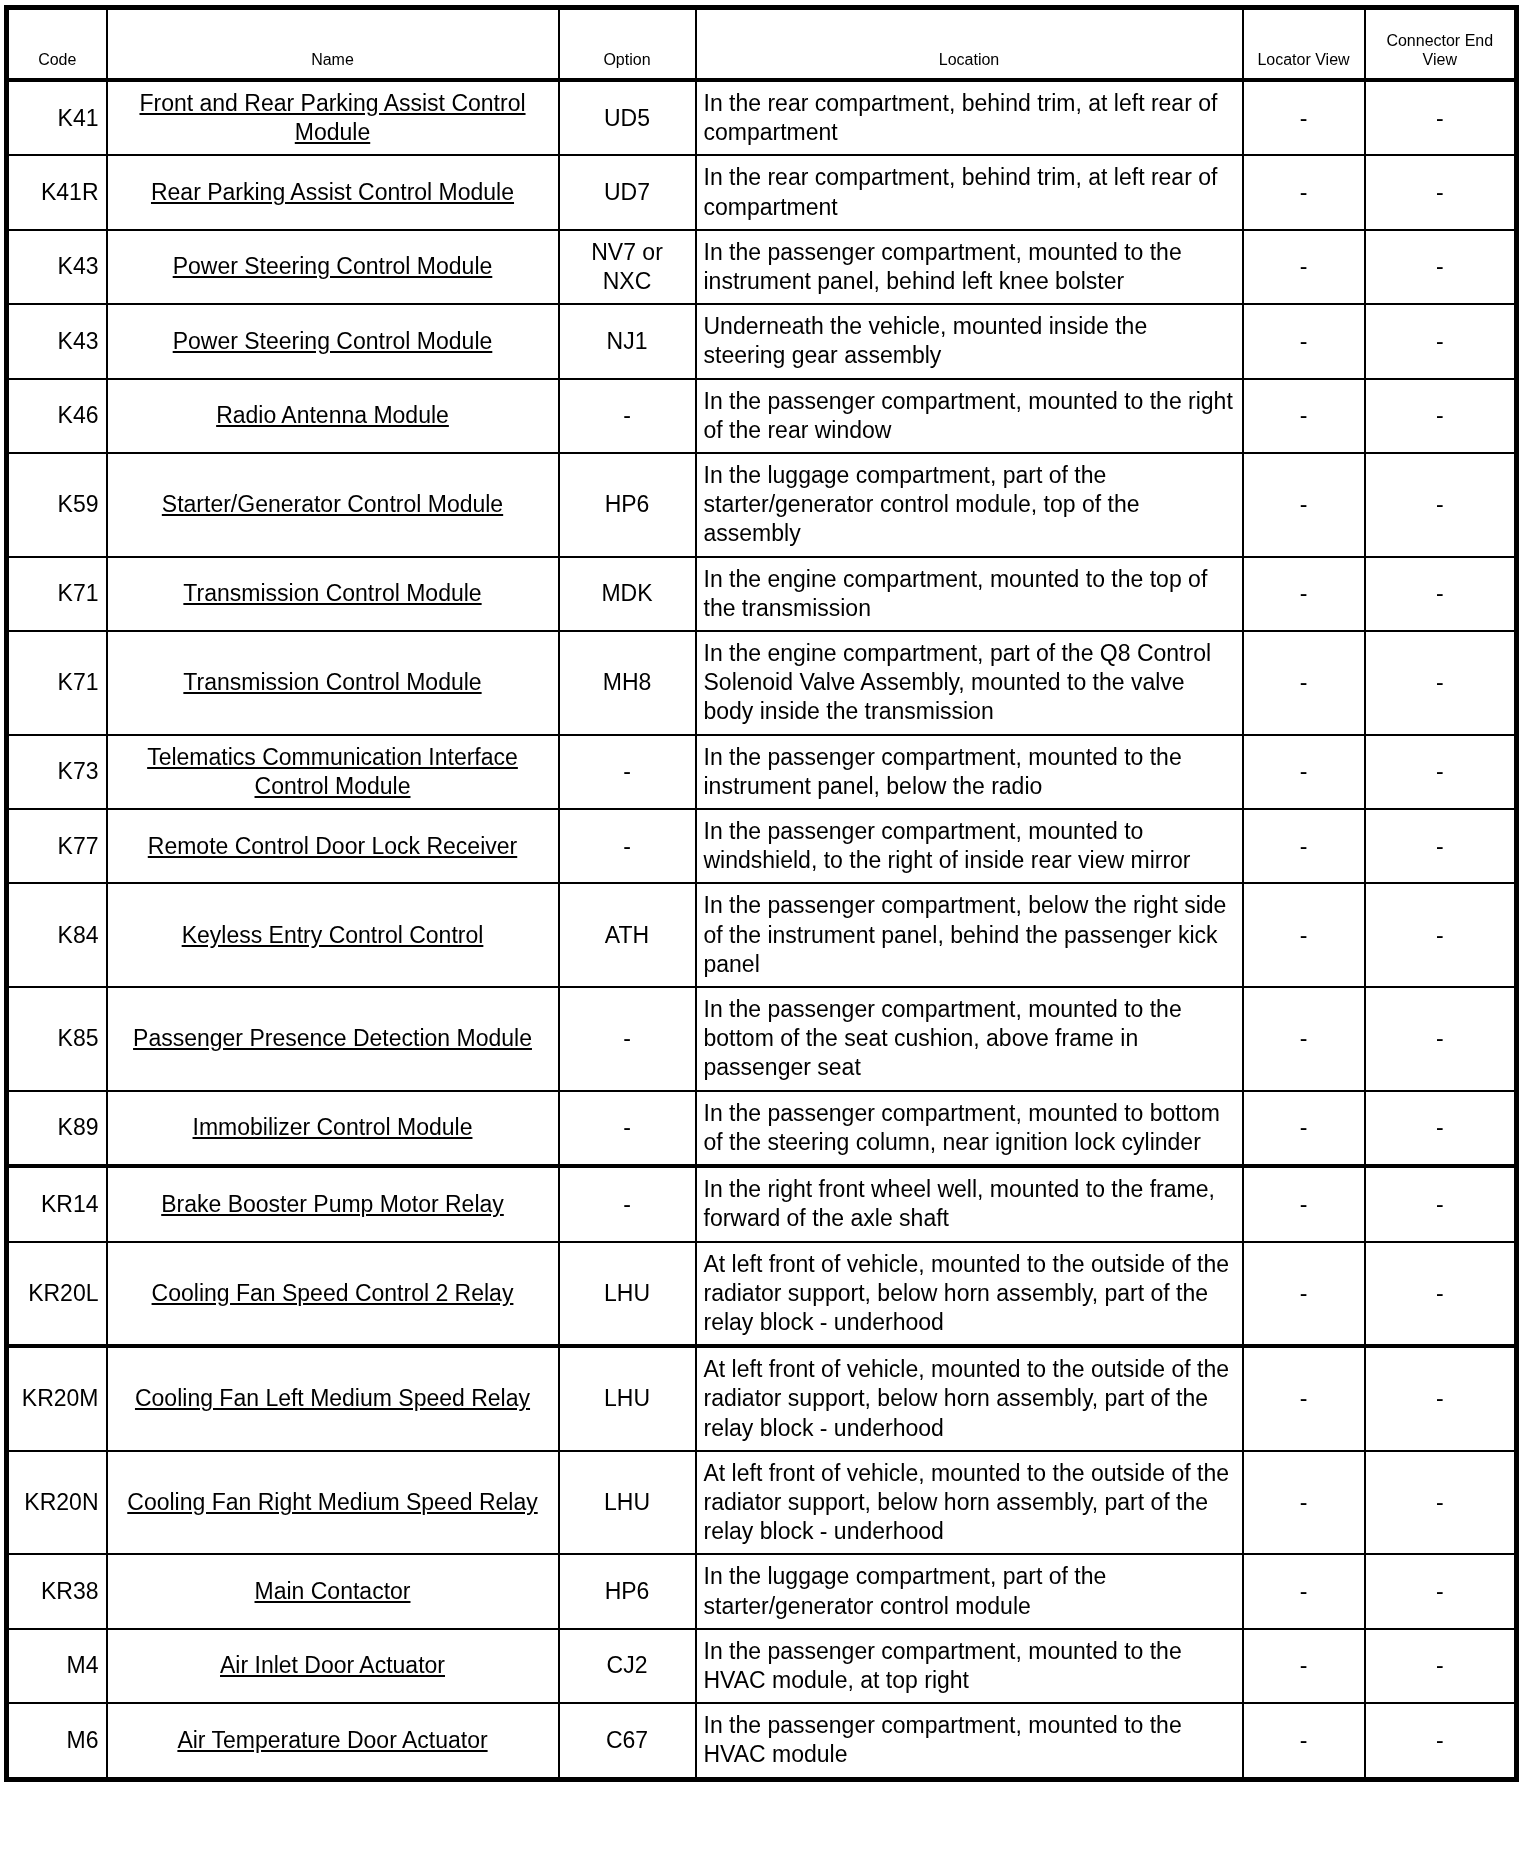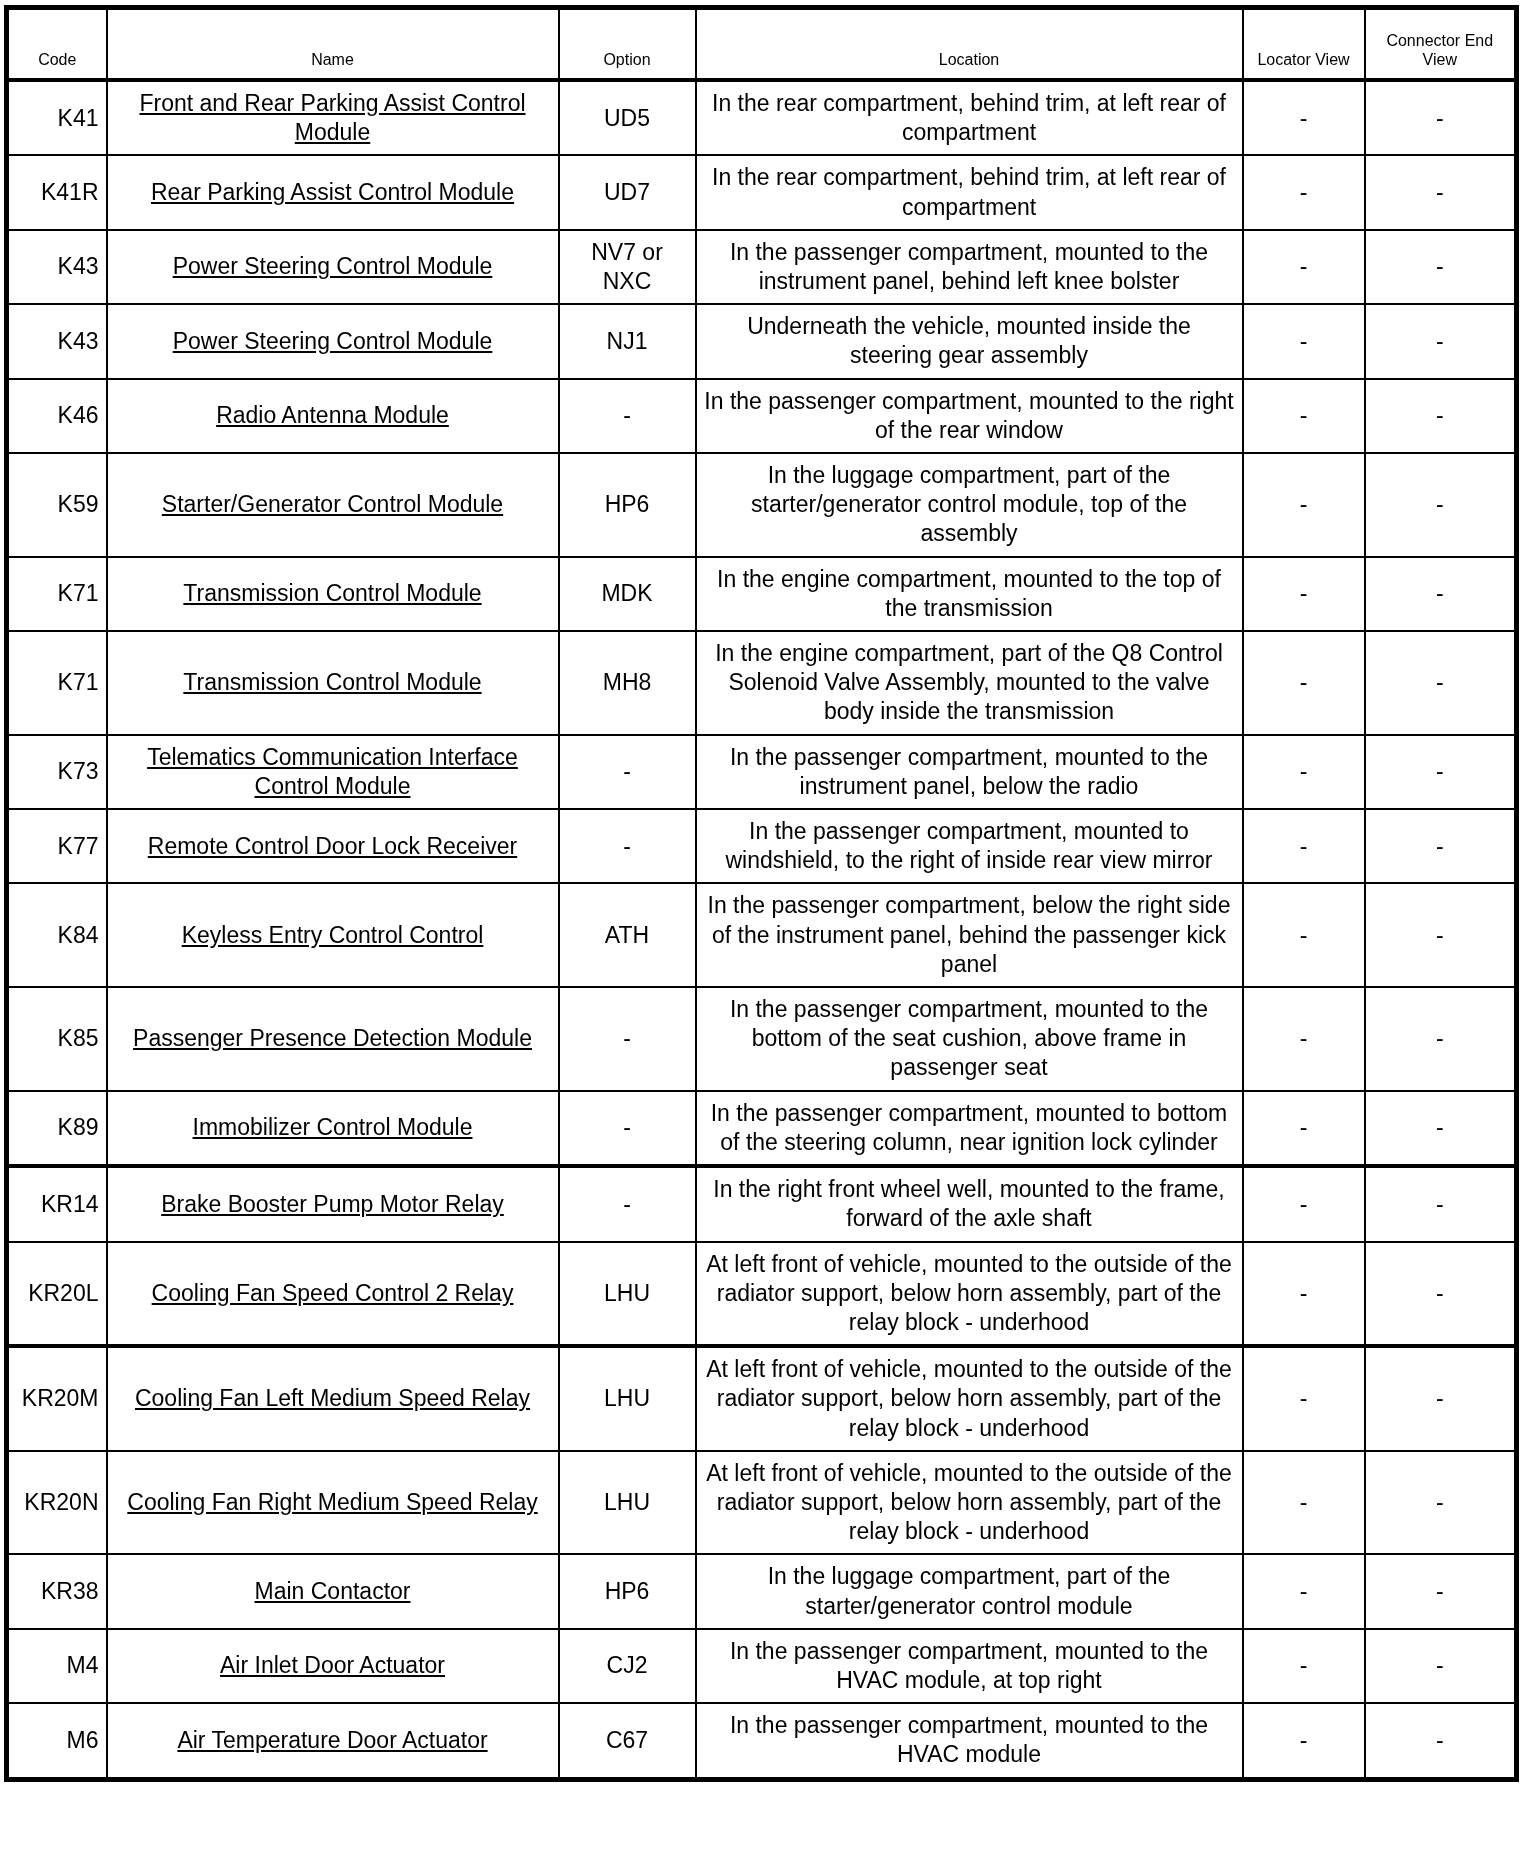--- a/index.html
+++ b/index.html
@@ -47,21 +47,21 @@
   }
   td {
     font-size: 23px;
     line-height: 1.27;
     vertical-align: middle;
     padding: 7px 7px;
   }
   td.code   { text-align: right; }
   td.name   { text-align: center; text-decoration: underline; }
   td.option { text-align: center; }
-  td.location { text-align: center; }
+  td.location { text-align: left; }
   td.view   { text-align: center; }
 
   
   tbody tr:nth-child(14) td { border-top-width: 4px; }
   tbody tr:nth-child(16) td { border-top-width: 4px; }
 </style>
 </head>
 <body>
 
 <div class="page">

